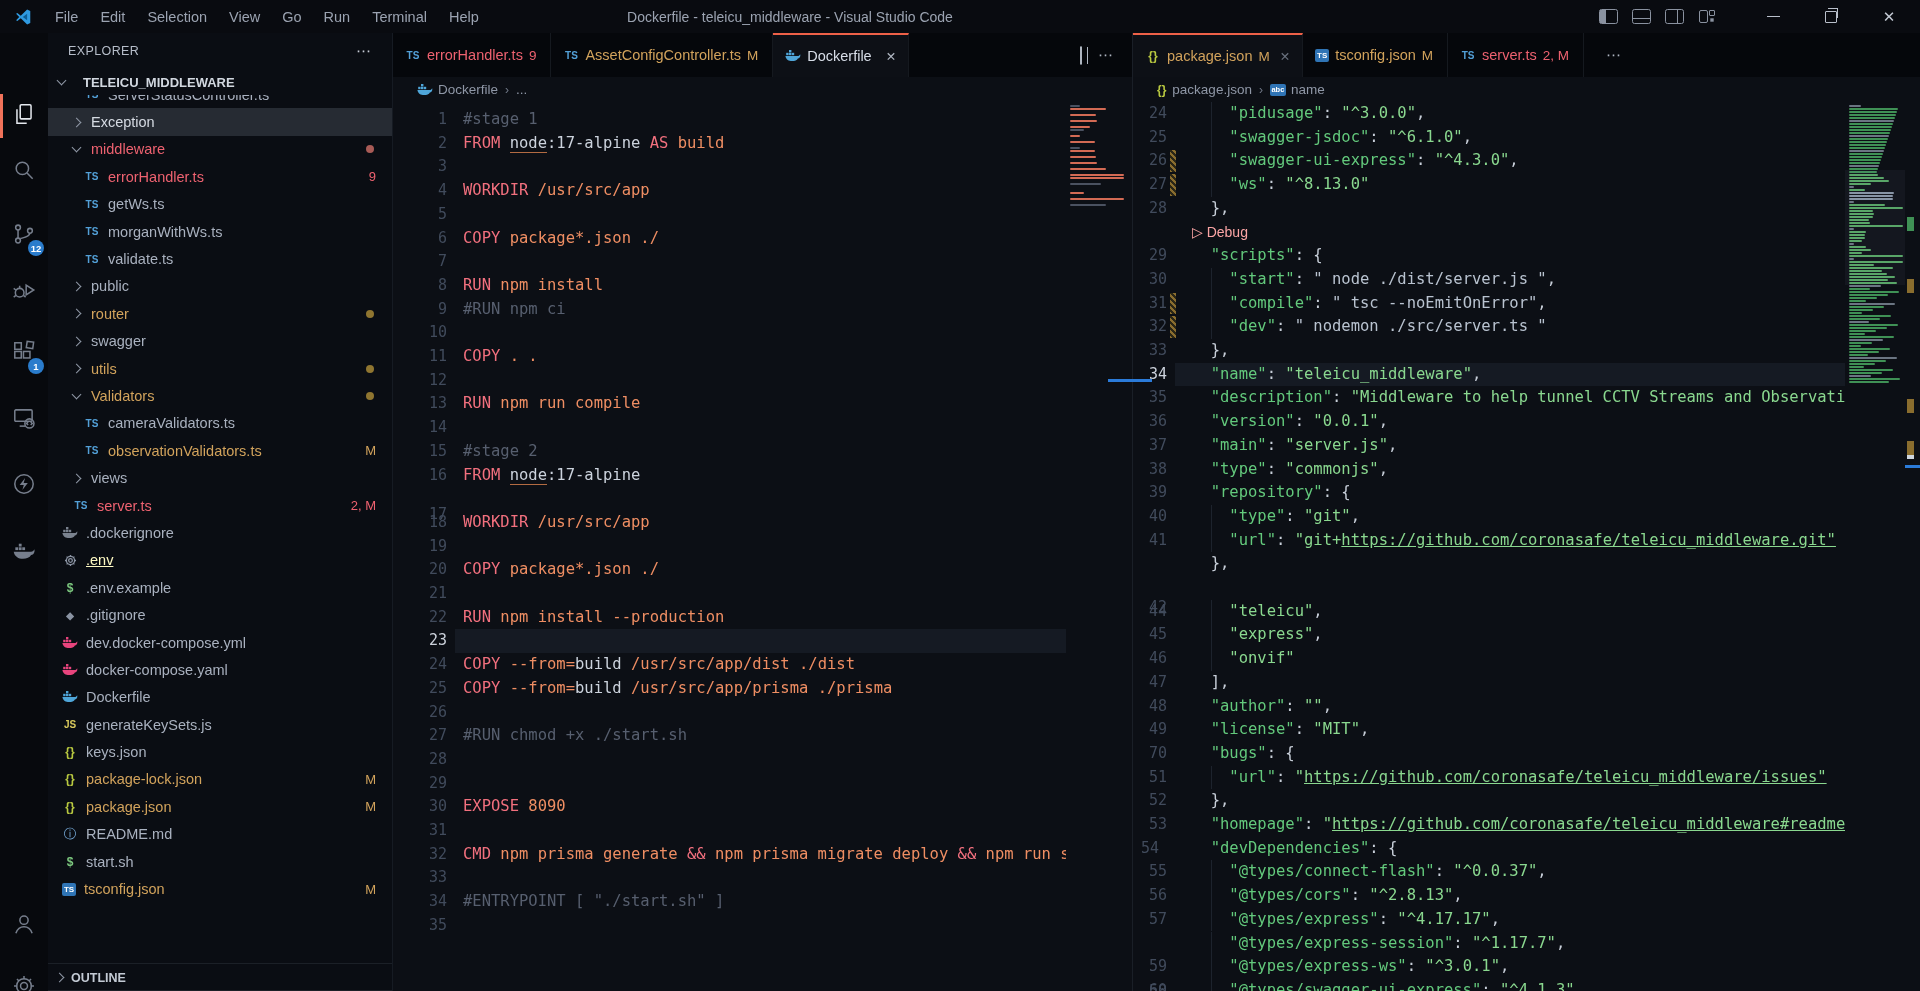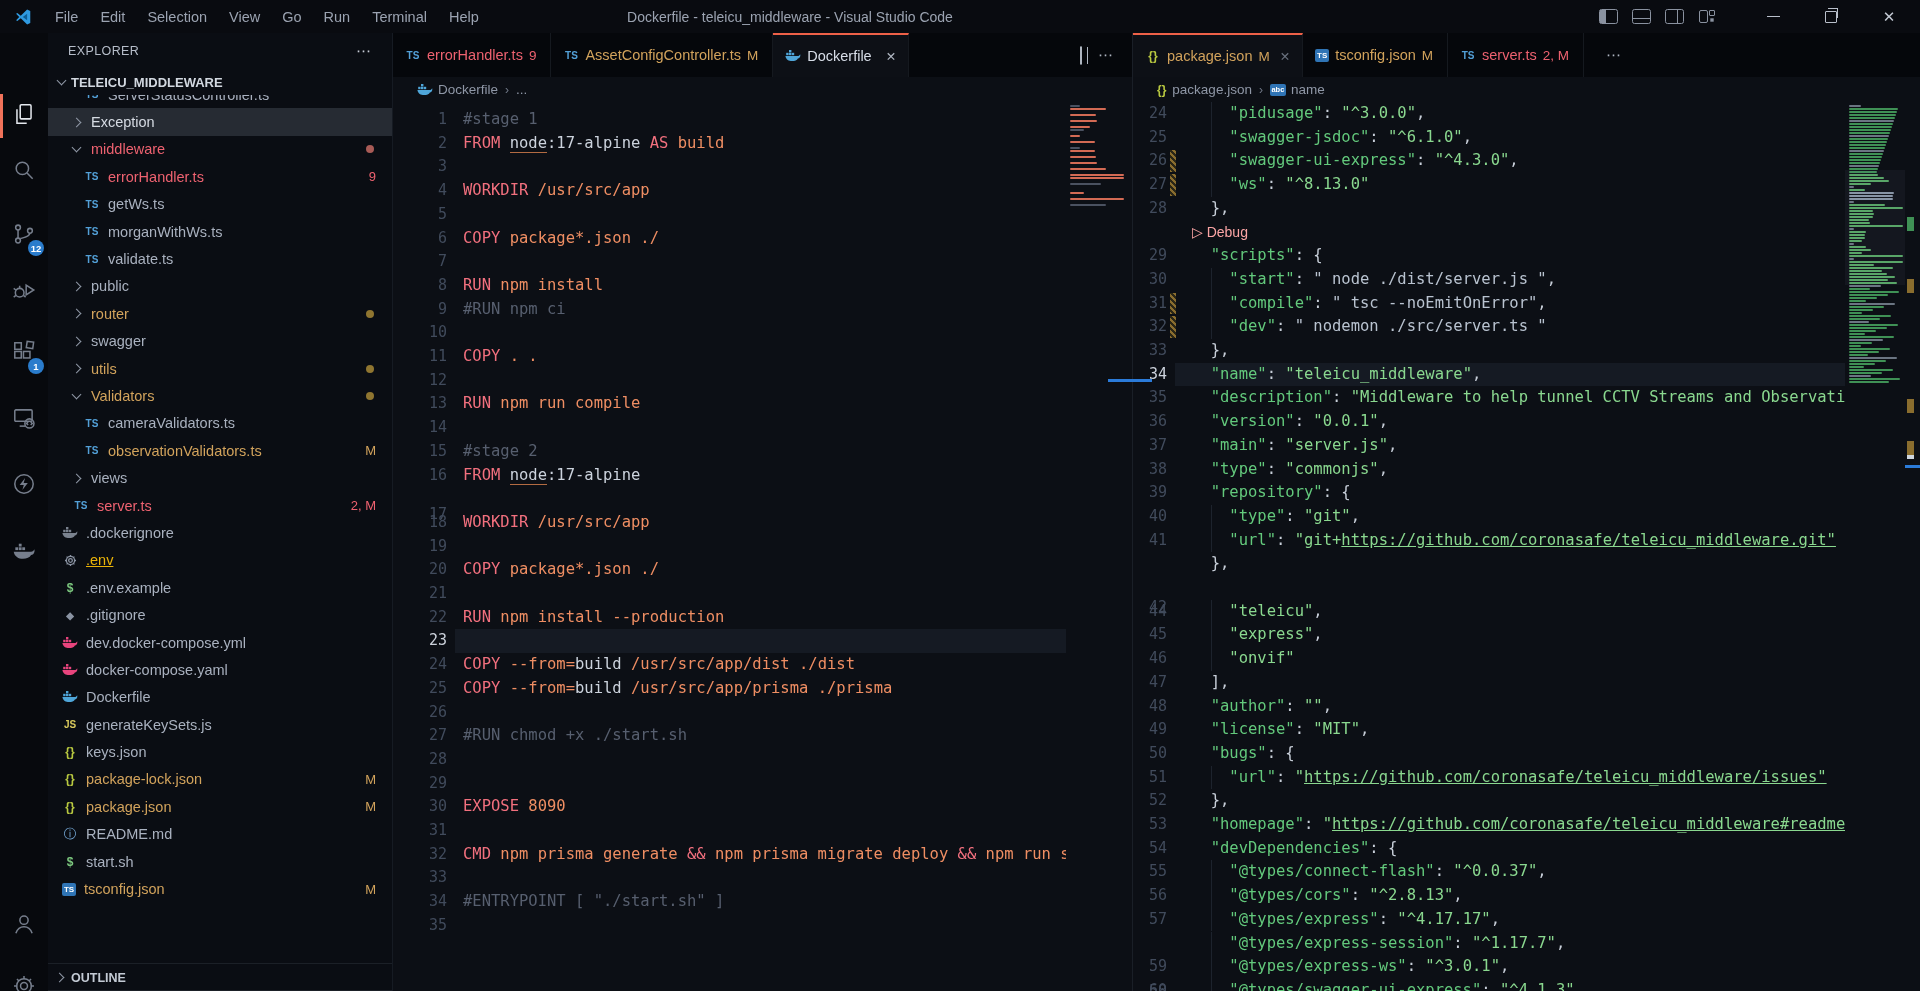--- a/index.html
+++ b/index.html
@@ -36,21 +36,21 @@
   #sb-header .ttl{color:#b6bdc9;font-size:12.5px;margin-left:20px;letter-spacing:.4px;}
   #sb-header .more{position:absolute;right:20px;color:#c6ccd6;font-size:15px;letter-spacing:1px;}
   #sb-section{position:absolute;left:0;top:36px;width:100%;height:26px;display:flex;align-items:center;}
   #sb-section .lbl{color:#d2d8e0;font-weight:bold;font-size:13px;margin-left:22px;}
   #tree{position:absolute;left:0;top:62px;width:100%;height:855px;overflow:hidden;}
   .trow{height:27.4px;display:flex;align-items:center;position:relative;font-size:14.5px;color:#a9b1bf;white-space:nowrap;}
   .trow.selected{background:#262b33;color:#d6dbe3;}
   .trow .lab{margin-left:6px;}
   .trow.c-err .lab{color:#ee6270;}
   .trow.c-mod .lab{color:#d2a35c;}
-  .trow.c-dim .lab{color:#eab308;text-decoration:underline;}
+  .trow.c-dim .lab{color:#fef9c3;text-decoration:underline;}
   .tbadge{position:absolute;right:16px;font-size:13px;}
   .tbadge.err{color:#ee6270;} .tbadge.mod{color:#d2a35c;}
   .tdot{position:absolute;right:18px;width:8px;height:8px;border-radius:50%;}
   .tdot.err{background:#a85b56;} .tdot.mod{background:#8f7530;}
   .chev{width:6px;height:6px;border-right:1.6px solid #9099a7;border-bottom:1.6px solid #9099a7;display:inline-block;flex:none;}
   .chev.r{transform:rotate(-45deg);} .chev.d{transform:rotate(45deg);margin-top:-3px;}
   .fic{display:inline-flex;align-items:center;justify-content:center;width:16px;height:14px;flex:none;font-weight:bold;}
   .fic.ts{color:#53a0d8;font-size:10px;letter-spacing:0;}
   .fic.js{color:#d9c95c;font-size:10px;}
   .fic.braces{color:#b9c940;font-size:12px;font-weight:bold;}
@@ -219,21 +219,21 @@
     </div>
   </div>
 
 <div id="sidebar">
   <div id="sb-header">
     <span class="ttl">EXPLORER</span>
     <span class="more">⋯</span>
   </div>
   <div id="sb-section">
     <span class="chev d" style="margin-left:10px;margin-right:6px;"></span>
-    <span class="lbl" style="margin-left:0;">TELEICU_MIDDLEWARE</span>
+    <span class="lbl" style="margin-left:12px;">TELEICU_MIDDLEWARE</span>
   </div>
   <div id="tree">
       <div class="trow" style="margin-top: -14px; padding-left: 36px;">
         <span class="fic ts" style="margin-right: 2px;">TS</span>
         <span class="lab">ServerStatusController.ts</span>
       </div>
       <div class="trow selected" style="padding-left: 25px;">
         <span class="chev r" style="margin-right: 5px;"></span>
         <span class="lab">Exception</span>
       </div>
@@ -572,25 +572,25 @@
       <div class="cline" style="top: 379.2px;"><span class="num" style="left: 0px; width: 34px;">39</span><span class="txt" style="left: 59px;"><span class="tk-key">  "repository"</span><span class="tk-pp">: {</span></span></div>
       <div class="cline" style="top: 402.9px;"><div class="guide" style="left: 78px;"></div><span class="num" style="left: 0px; width: 34px;">40</span><span class="txt" style="left: 59px;"><span class="tk-key">    "type"</span><span class="tk-pp">: </span><span class="tk-val">"git"</span><span class="tk-pp">,</span></span></div>
       <div class="cline" style="top: 426.6px;"><div class="guide" style="left: 78px;"></div><span class="num" style="left: 0px; width: 34px;">41</span><span class="txt" style="left: 59px;"><span class="tk-key">    "url"</span><span class="tk-pp">: </span><span class="tk-val">"git+</span><span class="tk-lnk">https://github.com/coronasafe/teleicu_middleware.git"</span></span></div>
       <div class="cline" style="top: 450.3px;"><span class="num" style="left: 0px; width: 34px; margin-top: 44px;">42</span><span class="txt" style="left: 59px;"><span class="tk-pp">  },</span></span></div>
       <div class="cline" style="top: 497.7px;"><div class="guide" style="left: 78px;"></div><span class="num" style="left: 0px; width: 34px;">44</span><span class="txt" style="left: 59px;"><span class="tk-val">    "teleicu"</span><span class="tk-pp">,</span></span></div>
       <div class="cline" style="top: 521.4px;"><div class="guide" style="left: 78px;"></div><span class="num" style="left: 0px; width: 34px;">45</span><span class="txt" style="left: 59px;"><span class="tk-val">    "express"</span><span class="tk-pp">,</span></span></div>
       <div class="cline" style="top: 545.1px;"><div class="guide" style="left: 78px;"></div><span class="num" style="left: 0px; width: 34px;">46</span><span class="txt" style="left: 59px;"><span class="tk-val">    "onvif"</span></span></div>
       <div class="cline" style="top: 568.8px;"><span class="num" style="left: 0px; width: 34px;">47</span><span class="txt" style="left: 59px;"><span class="tk-pp">  ],</span></span></div>
       <div class="cline" style="top: 592.5px;"><span class="num" style="left: 0px; width: 34px;">48</span><span class="txt" style="left: 59px;"><span class="tk-key">  "author"</span><span class="tk-pp">: </span><span class="tk-val">""</span><span class="tk-pp">,</span></span></div>
       <div class="cline" style="top: 616.2px;"><span class="num" style="left: 0px; width: 34px;">49</span><span class="txt" style="left: 59px;"><span class="tk-key">  "license"</span><span class="tk-pp">: </span><span class="tk-val">"MIT"</span><span class="tk-pp">,</span></span></div>
-      <div class="cline" style="top: 639.9px;"><span class="num" style="left: 0px; width: 34px;">50</span><span class="txt" style="left: 59px;"><span class="tk-key">  "bugs"</span><span class="tk-pp">: {</span></span></div>
+      <div class="cline" style="top: 639.9px;"><span class="num" style="left: 0px; width: 34px;">70</span><span class="txt" style="left: 59px;"><span class="tk-key">  "bugs"</span><span class="tk-pp">: {</span></span></div>
       <div class="cline" style="top: 663.6px;"><div class="guide" style="left: 78px;"></div><span class="num" style="left: 0px; width: 34px;">51</span><span class="txt" style="left: 59px;"><span class="tk-key">    "url"</span><span class="tk-pp">: </span><span class="tk-val">"</span><span class="tk-lnk">https://github.com/coronasafe/teleicu_middleware/issues"</span></span></div>
       <div class="cline" style="top: 687.3px;"><span class="num" style="left: 0px; width: 34px;">52</span><span class="txt" style="left: 59px;"><span class="tk-pp">  },</span></span></div>
       <div class="cline" style="top: 711px;"><span class="num" style="left: 0px; width: 34px;">53</span><span class="txt" style="left: 59px;"><span class="tk-key">  "homepage"</span><span class="tk-pp">: </span><span class="tk-val">"</span><span class="tk-lnk">https://github.com/coronasafe/teleicu_middleware#readme"</span></span></div>
-      <div class="cline" style="top: 734.7px;"><span class="num" style="left: 0px; width: 34px;">54</span><span class="txt" style="left: 59px;"><span class="tk-key">  "devDependencies"</span><span class="tk-pp">: {</span></span></div>
+      <div class="cline" style="top: 734.7px;"><span class="num" style="left: 0px; width: 34px; text-align: center;">54</span><span class="txt" style="left: 59px;"><span class="tk-key">  "devDependencies"</span><span class="tk-pp">: {</span></span></div>
       <div class="cline" style="top: 758.4px;"><div class="guide" style="left: 78px;"></div><span class="num" style="left: 0px; width: 34px;">55</span><span class="txt" style="left: 59px;"><span class="tk-key">    "@types/connect-flash"</span><span class="tk-pp">: </span><span class="tk-val">"^0.0.37"</span><span class="tk-pp">,</span></span></div>
       <div class="cline" style="top: 782.1px;"><div class="guide" style="left: 78px;"></div><span class="num" style="left: 0px; width: 34px;">56</span><span class="txt" style="left: 59px;"><span class="tk-key">    "@types/cors"</span><span class="tk-pp">: </span><span class="tk-val">"^2.8.13"</span><span class="tk-pp">,</span></span></div>
       <div class="cline" style="top: 805.8px;"><div class="guide" style="left: 78px;"></div><span class="num" style="left: 0px; width: 34px;">57</span><span class="txt" style="left: 59px;"><span class="tk-key">    "@types/express"</span><span class="tk-pp">: </span><span class="tk-val">"^4.17.17"</span><span class="tk-pp">,</span></span></div>
       <div class="cline" style="top: 829.5px;"><div class="guide" style="left: 78px;"></div><span class="num" style="left: 0px; width: 34px; margin-top: 48px;">58</span><span class="txt" style="left: 59px;"><span class="tk-key">    "@types/express-session"</span><span class="tk-pp">: </span><span class="tk-val">"^1.17.7"</span><span class="tk-pp">,</span></span></div>
       <div class="cline" style="top: 853.2px;"><div class="guide" style="left: 78px;"></div><span class="num" style="left: 0px; width: 34px;">59</span><span class="txt" style="left: 59px;"><span class="tk-key">    "@types/express-ws"</span><span class="tk-pp">: </span><span class="tk-val">"^3.0.1"</span><span class="tk-pp">,</span></span></div>
       <div class="cline" style="top: 876.9px;"><div class="guide" style="left: 78px;"></div><span class="num" style="left: 0px; width: 34px;">60</span><span class="txt" style="left: 59px;"><span class="tk-key">    "@types/swagger-ui-express"</span><span class="tk-pp">: </span><span class="tk-val">"^4.1.3"</span><span class="tk-pp">,</span></span></div>
     </div>
     <div class="minimap" style="left: 712px;">
       <div class="mmbar" style="top: 3px; left: 4px; width: 12px; background: rgb(107, 117, 130);"></div>
       <div class="mmbar" style="top: 6px; left: 4px; width: 49px; background: rgb(63, 145, 85);"></div>

